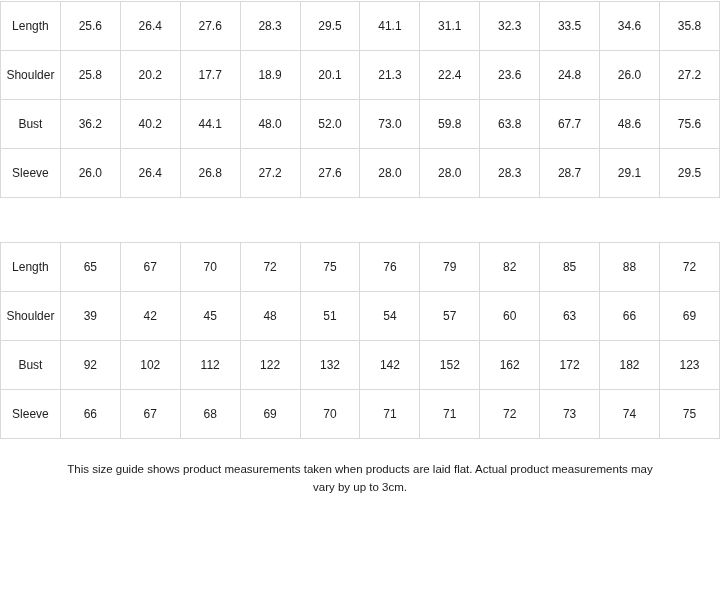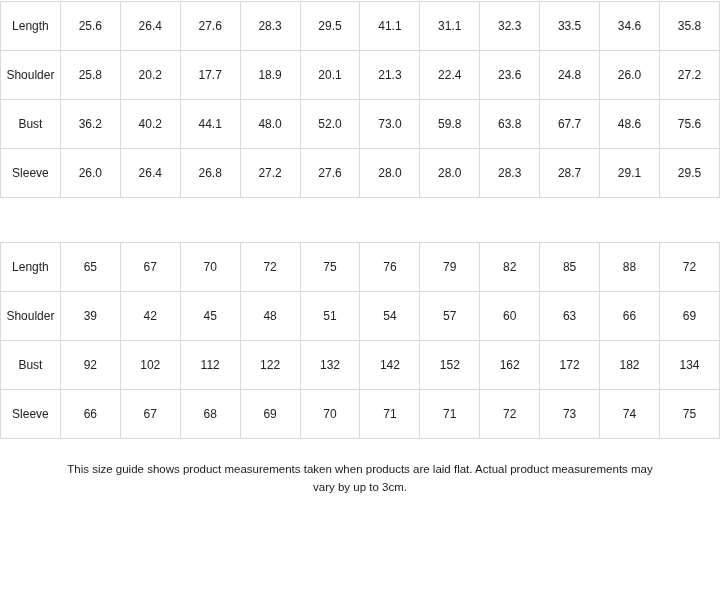--- a/index.html
+++ b/index.html
@@ -185,21 +185,21 @@
         <td>92</td>
         <td>102</td>
         <td>112</td>
         <td>122</td>
         <td>132</td>
         <td>142</td>
         <td>152</td>
         <td>162</td>
         <td>172</td>
         <td>182</td>
-        <td>134</td>
+        <td>123</td>
       </tr>
 
       <tr class="data-row">
         <td class="row-label">Sleeve</td>
         <td>66</td>
         <td>67</td>
         <td>68</td>
         <td>69</td>
         <td>70</td>
         <td>71</td>

